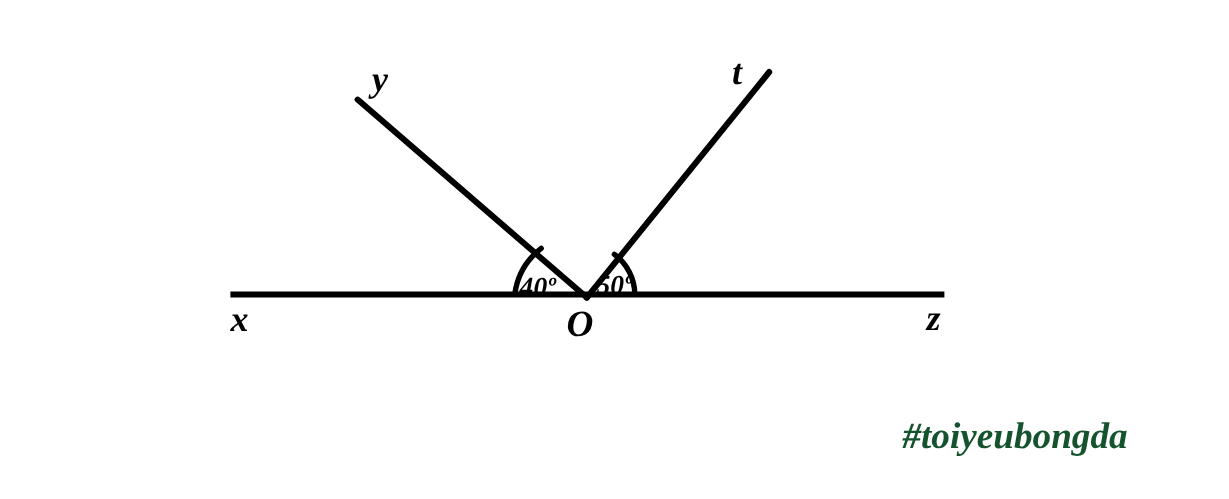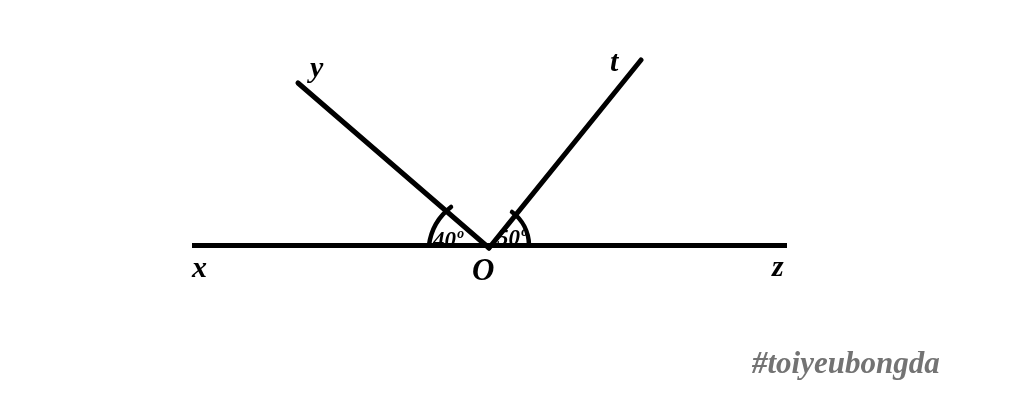--- a/index.html
+++ b/index.html
@@ -47,21 +47,21 @@
   }
   .lbl-angle {
     font-size: 23px;
   }
   .watermark {
     position: absolute;
     font-family: "Liberation Serif", serif;
     font-weight: bold;
     font-style: italic;
     font-size: 31px;
-    color: #737373;
+    color: #14532d;
     white-space: nowrap;
     letter-spacing: 0px;
     user-select: none;
   }
 </style>
 </head>
 <body>
 
 <div id="canvas-wrap">
 

